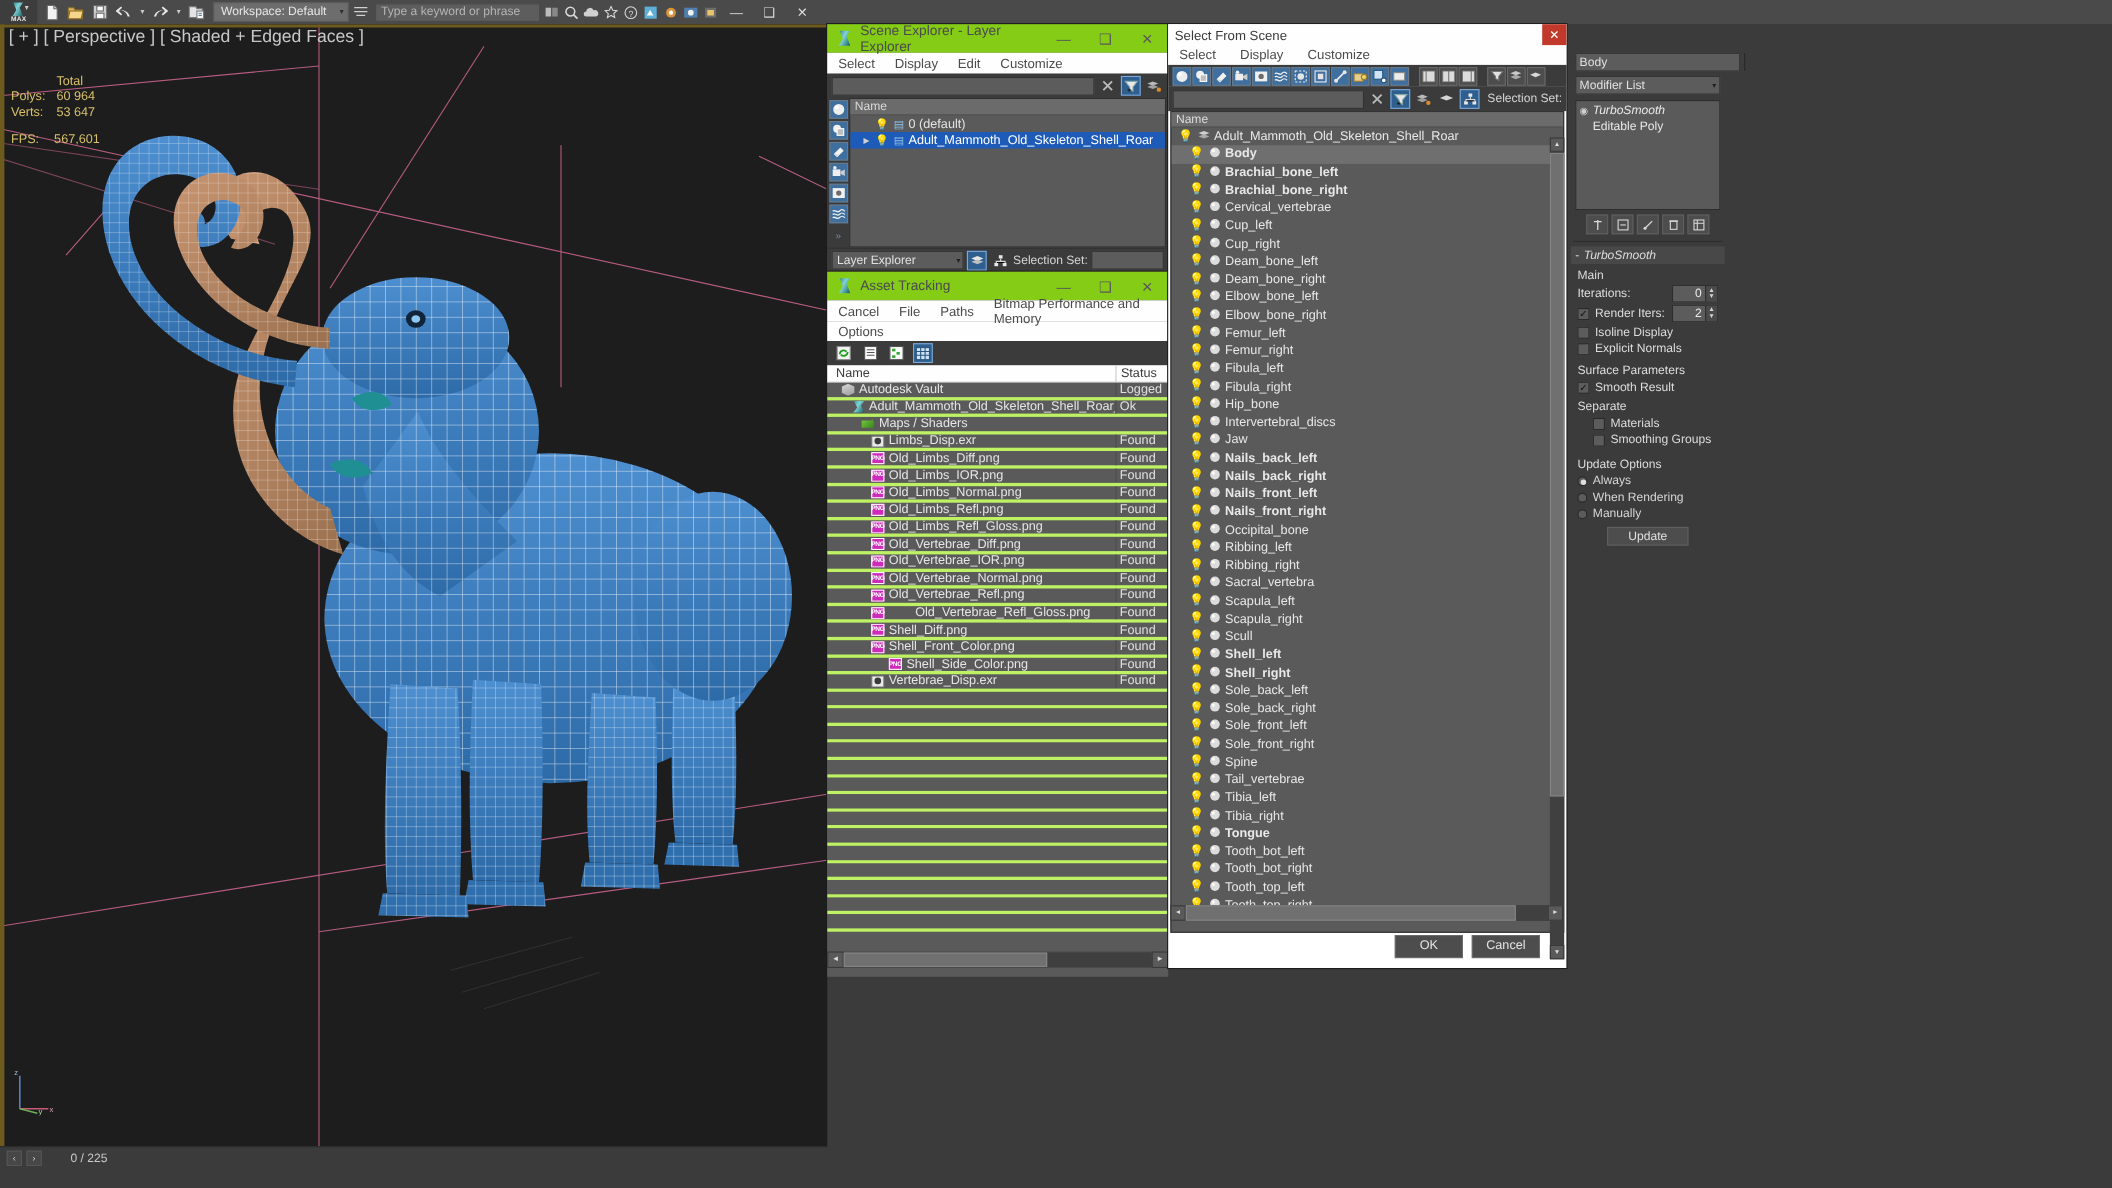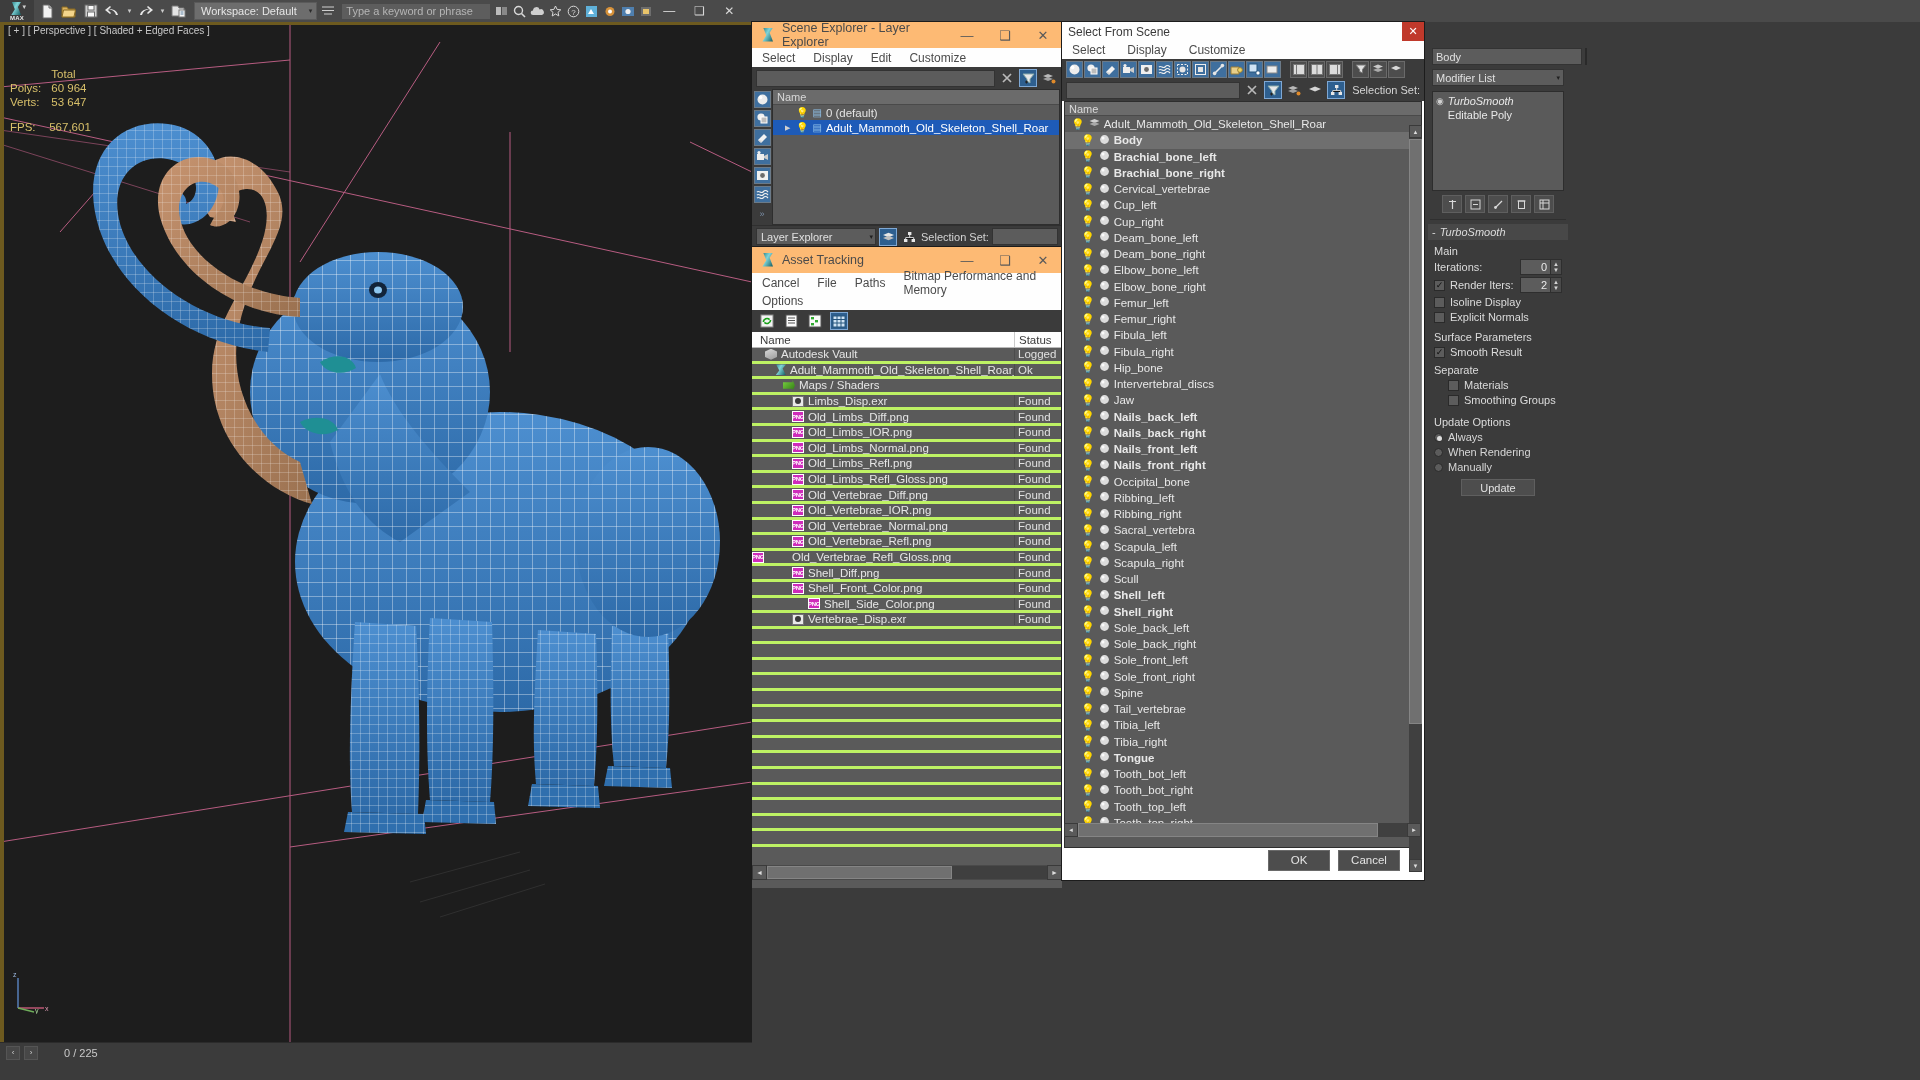--- a/index.html
+++ b/index.html
@@ -72,21 +72,21 @@
   }
 
   
   .viewport {
     position:absolute; left:0; top:22px; width:752px; height:1020px;
     background:#1d1d1d; overflow:hidden;
   }
   .vp-border-l { position:absolute; left:0; top:0; width:4px; height:100%; background:#6d5a1f; }
   .vp-border-t { position:absolute; left:0; top:0; width:100%; height:3px; background:#6d5a1f; }
   .vp-label {
-    position:absolute; left:8px; top:3px; color:#c8c8c8; font-size:10px;
+    position:absolute; left:8px; top:3px; color:#c8c8c8; font-size:16px;
   }
   .vp-stats { position:absolute; left:10px; top:46px; font-size:11.5px; color:#d8c06a; }
   .vp-stats table { border-collapse:collapse; }
   .vp-stats td { padding:0 4px 2px 0; color:#d8c06a; font-size:11.5px; }
   .vp-stats td.lbl { padding-right:10px; }
   .vp-stats td.num { }
   .vp-fps { position:absolute; left:10px; top:99px; font-size:11.5px; color:#d8c06a; }
   .vp-fps .lbl { display:inline-block; width:36px; }
 
   svg.vpsvg { position:absolute; left:0; top:0; }
@@ -171,21 +171,21 @@
                   border-radius:50%; background:#dedede; }
   .update-btn {
     margin:6px auto 0 auto; width:74px; height:17px; background:#4d4d4d;
     border:1px solid #5f5f5f; display:flex; align-items:center; justify-content:center;
     color:#e0e0e0; font-size:11px;
   }
 
   
   .win { position:absolute; background:#3b3b3b; box-shadow:0 0 0 1px #1c1c1c; }
   .win-title {
-    height:26px; background:#fdba74; display:flex; align-items:center;
+    height:26px; background:#84cc16; display:flex; align-items:center;
     padding-left:8px; color:#4b4b4b; font-size:12.5px; gap:7px;
   }
   .win-title .ic {
     width:15px; height:15px; position:relative; flex:0 0 15px;
   }
   .win-title .ic .g {
     position:absolute; left:1px; top:0; width:12px; height:14px;
     background:linear-gradient(120deg,#1d6f72 0%, #7fd4d8 45%, #11585c 100%);
     clip-path:polygon(18% 0, 100% 0, 72% 38%, 100% 100%, 12% 100%, 44% 55%);
   }
@@ -969,21 +969,21 @@
           <div class="c2">Found</div>
         </div>
         <div class="at-row">
           <div class="c1" style="padding-left: 40px; align-items: flex-end;">
             <span class="ficon png">PNG</span>
             <span class="nm">Old_Vertebrae_Refl.png</span>
           </div>
           <div class="c2">Found</div>
         </div>
         <div class="at-row">
-          <div class="c1" style=" gap: 28px;">
+          <div class="c1" style="padding-left: 40px; gap: 28px;">
             <span class="ficon png">PNG</span>
             <span class="nm">Old_Vertebrae_Refl_Gloss.png</span>
           </div>
           <div class="c2">Found</div>
         </div>
         <div class="at-row">
           <div class="c1" style="padding-left: 40px;">
             <span class="ficon png">PNG</span>
             <span class="nm">Shell_Diff.png</span>
           </div>

